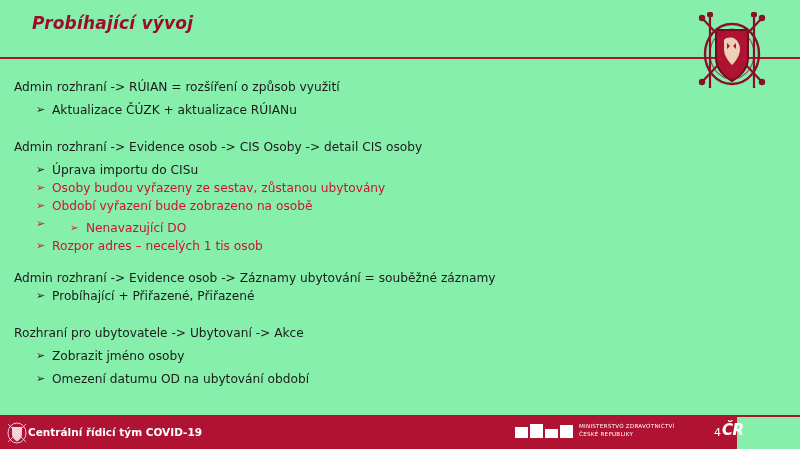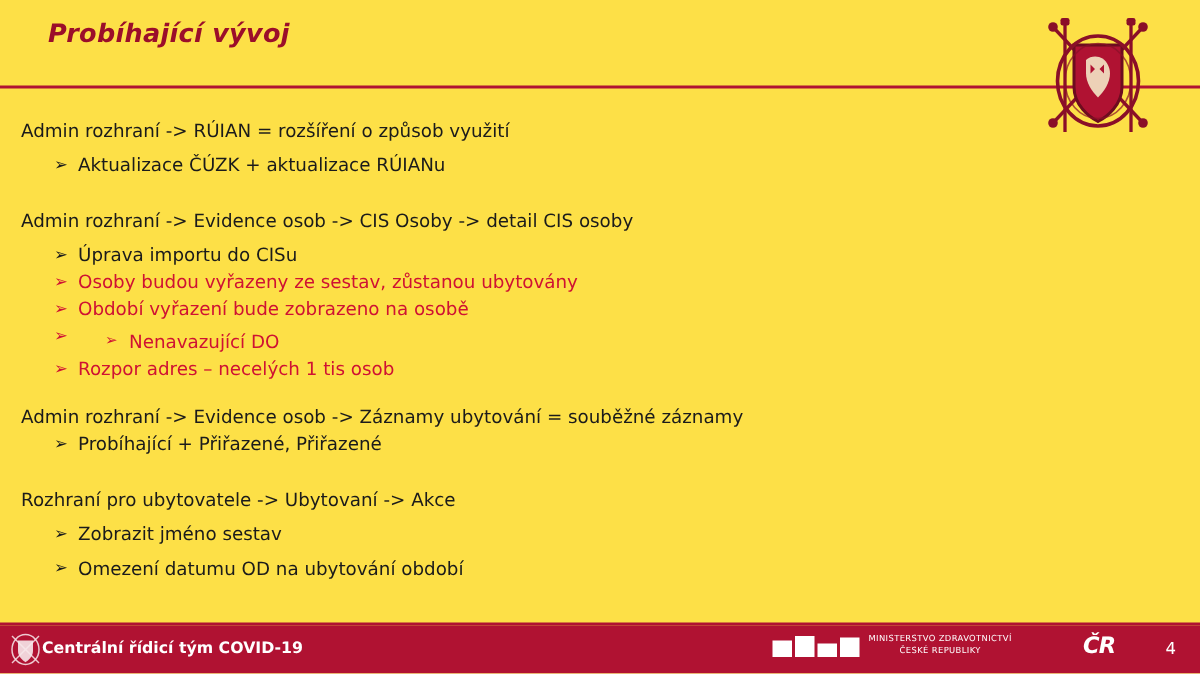--- a/index.html
+++ b/index.html
@@ -11,21 +11,21 @@
     height: 449px;
     background: #ffffff;
     font-family: "DejaVu Sans", sans-serif;
     overflow: hidden;
     position: relative;
   }
   .slide {
     position: relative;
     width: 800px;
     height: 449px;
-    background: #fde047;
+    background: #86efac;
   }
 
   
   .title {
     position: absolute;
     left: 32px;
     top: 13px;
     font-size: 17px;
     font-weight: bold;
     font-style: italic;
@@ -101,24 +101,23 @@
   .red .bullet {
     color: #cf1233;
   }
   .spacer-sm { height: 5px; }
 
   
   .footer {
     position: absolute;
     left: 0;
     bottom: 0;
-    width: 800px;
+    width: 737px;
     height: 32px;
     background: #b01232;
-    text-align: center;
   }
   .footer-rule {
     position: absolute;
     left: 0;
     bottom: 32px;
     width: 800px;
     height: 2px;
     background: #b01232;
   }
   .footer-left {
@@ -266,21 +265,21 @@
       <span class="bullet">➢</span>
       <span>Probíhající + Přiřazené, Přiřazené</span>
     </div>
     <div class="spacer-sm"></div>
 
     <div class="line lvl0">Rozhraní pro ubytovatele -&gt; Ubytovaní -&gt; Akce</div>
     <div class="spacer-sm"></div>
 
     <div class="line lvl1">
       <span class="bullet">➢</span>
-      <span>Zobrazit jméno sestav</span>
+      <span>Zobrazit jméno osoby</span>
     </div>
     <div class="spacer-sm"></div>
 
     <div class="line lvl1">
       <span class="bullet">➢</span>
       <span>Omezení datumu OD na ubytování období</span>
     </div>
 
   </div>
 

